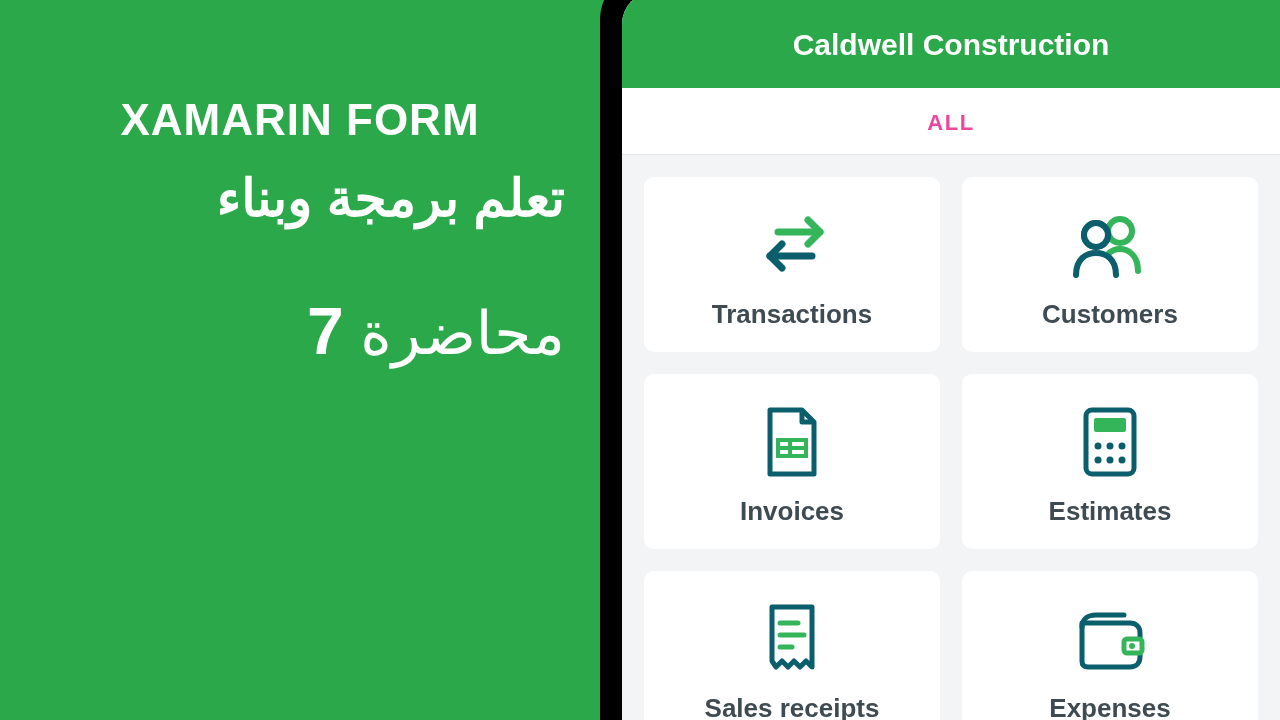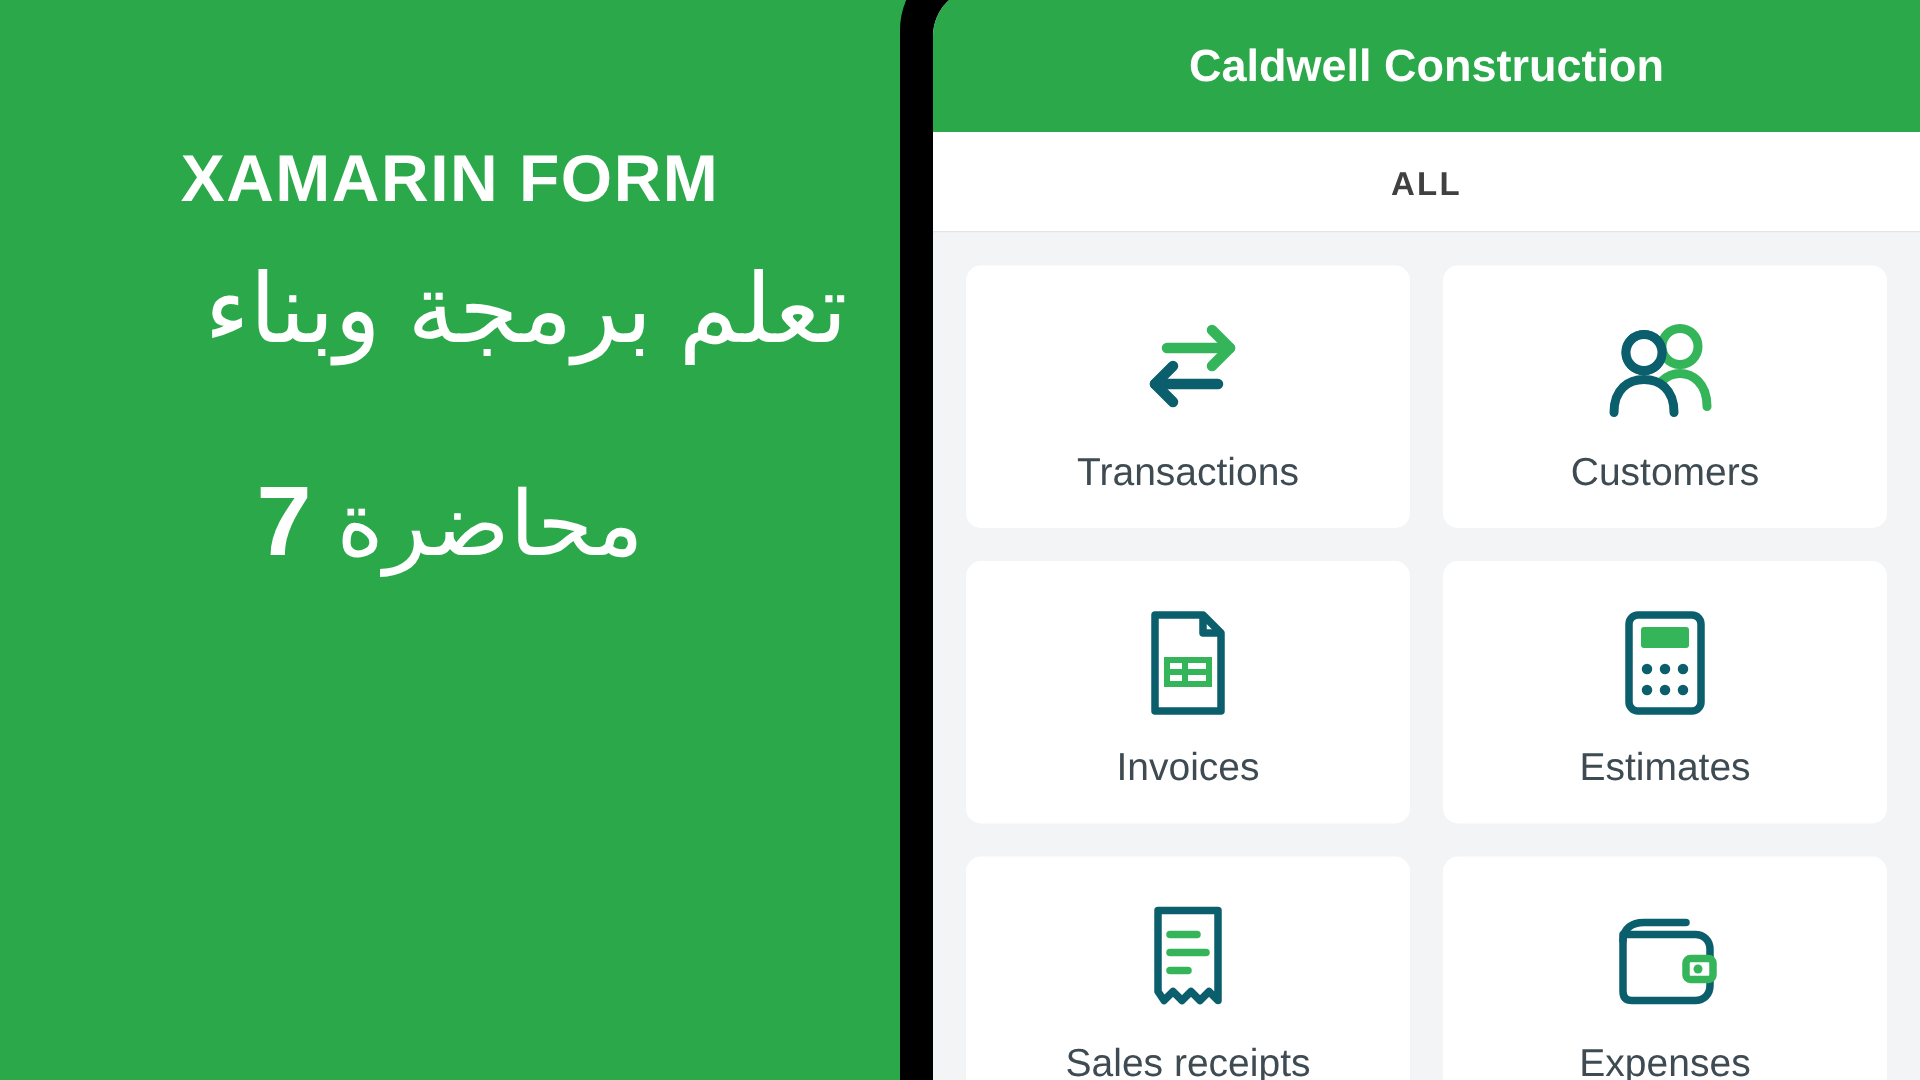--- a/index.html
+++ b/index.html
@@ -22,29 +22,29 @@
   }
   .heading-en {
     font-size: 44px;
     font-weight: 900;
     letter-spacing: 1px;
     direction: ltr;
     text-align: center;
     margin-bottom: 18px;
   }
   .arabic-sub {
-    font-size: 64px;
-    font-weight: 400;
+    font-size: 52px;
+    font-weight: 700;
     line-height: 1.35;
     margin-bottom: 60px;
   }
   .lecture {
     font-size: 60px;
     font-weight: 400;
-    text-align: center;
+    text-align: right;
     direction: ltr;
   }
   .lecture .num {
     font-weight: 900;
     font-size: 66px;
   }
   .phone-frame {
     position: absolute;
     right: 0;
     top: -30px;
@@ -76,21 +76,21 @@
     background: #fff;
     border-bottom: 1px solid #e3e6e8;
   }
   .tab {
     flex: 1;
     text-align: center;
     padding: 22px 0 18px 0;
     font-size: 22px;
     font-weight: 700;
     letter-spacing: 1.5px;
-    color: #404040;
+    color: #ec4899;
     position: relative;
     cursor: pointer;
   }
   .tab.active {
     color: #3f4b52;
   }
   .tab.active::after {
     content: "";
     position: absolute;
     left: 8%;
@@ -122,21 +122,21 @@
   .tile .icon-wrap {
     height: 80px;
     display: flex;
     align-items: center;
     justify-content: center;
     margin-bottom: 14px;
   }
   .tile .label {
     font-size: 26px;
     color: #3f4b52;
-    font-weight: 400;
+    font-weight: 700;
   }
   svg { display: block; }
 </style>
 </head>
 <body>
 
 <div class="left-panel">
   <div class="heading-en">XAMARIN FORM</div>
   <div class="arabic-sub">
     <span>تعلم برمجة وبناء</span><br>

